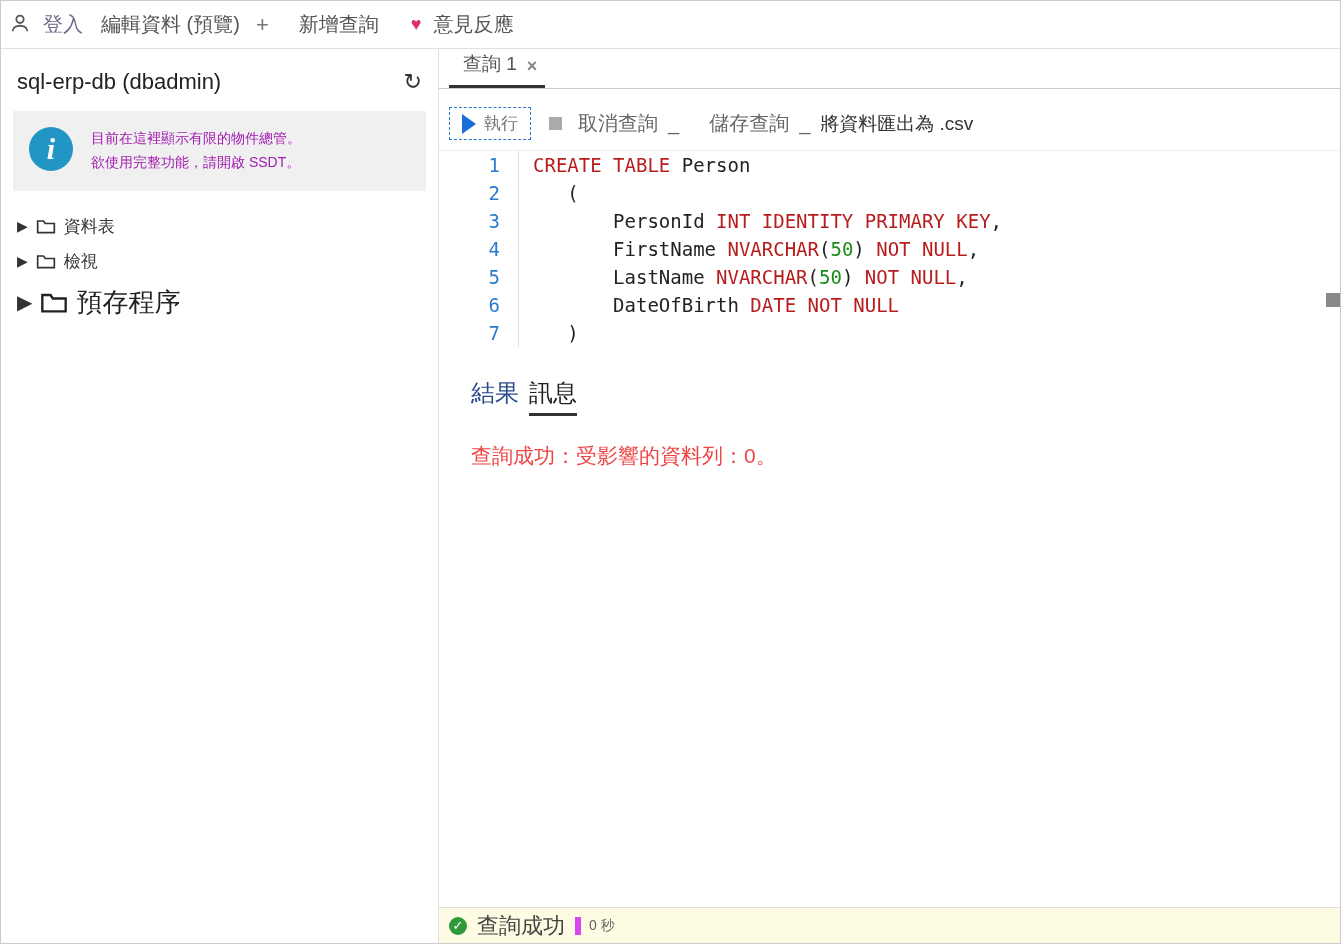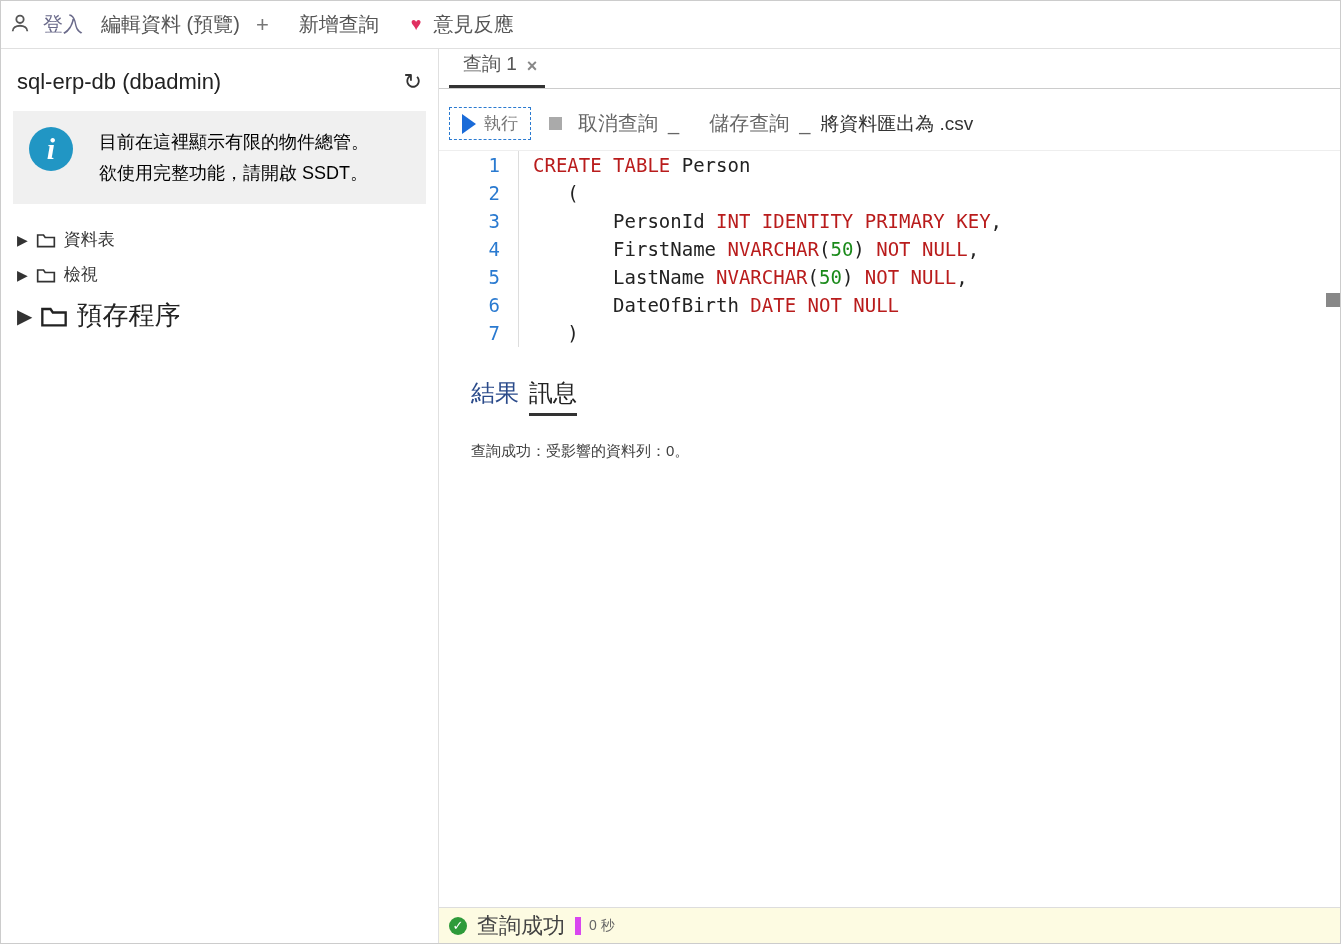--- a/index.html
+++ b/index.html
@@ -72,21 +72,21 @@
     color: #fff;
     font-family: Georgia, serif;
     font-style: italic;
     font-weight: bold;
     font-size: 30px;
     display: flex;
     align-items: center;
     justify-content: center;
     flex-shrink: 0;
   }
-  .info-text { font-size: 18px; color: #000000; line-height: 1.7; margin-left: 8px; }
+  .info-text { font-size: 14px; color: #a21caf; line-height: 1.7; }
   
   .tree-item {
     display: flex;
     align-items: center;
     gap: 8px;
     padding: 6px 4px;
     font-size: 17px;
     color: #333;
   }
   .tree-item.large { font-size: 26px; color: #222; }
@@ -184,21 +184,21 @@
   }
   .results-tabs {
     display: flex;
     gap: 10px;
     font-size: 24px;
     align-items: baseline;
     margin-bottom: 26px;
   }
   .rtab { color: #2a4a8a; padding-bottom: 4px; }
   .rtab.active { border-bottom: 3px solid #333; color: #222; }
-  .result-msg { font-size: 15px; color: #404040; }
+  .result-msg { font-size: 21px; color: #ef4444; }
   
   
   .status-bar {
     position: absolute;
     bottom: 0; left: 0; right: 0;
     height: 36px;
     background: #fdfbe2;
     border-top: 1px solid #ddd;
     display: flex;
     align-items: center;

